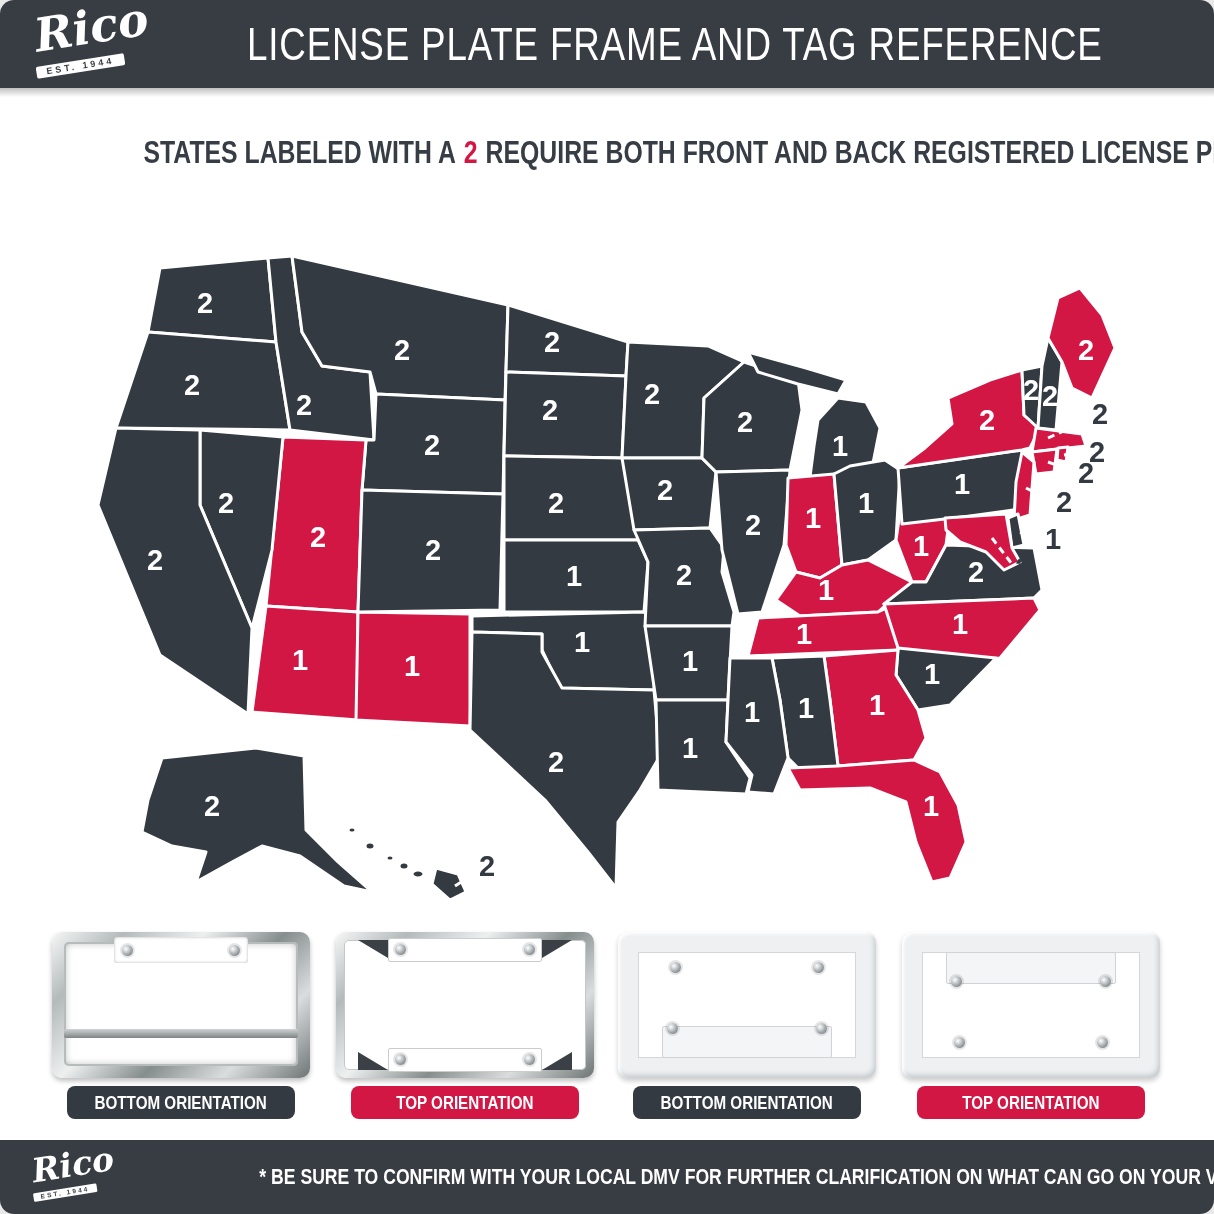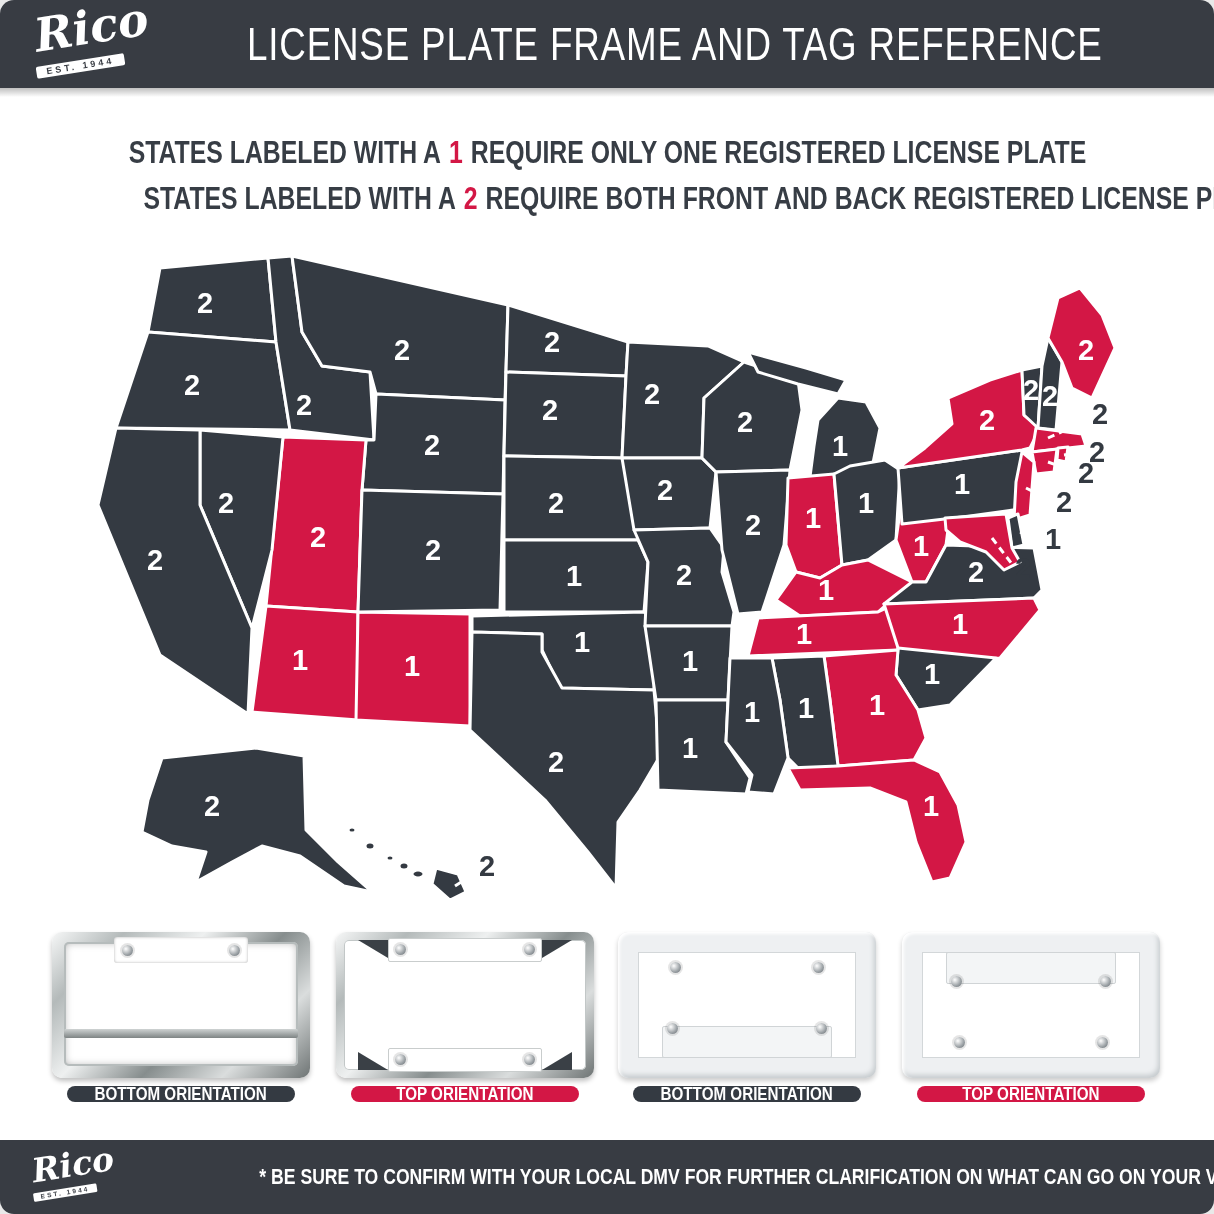--- a/index.html
+++ b/index.html
@@ -56,21 +56,21 @@
   .tab{position:absolute;width:30px;height:18px;background:#3a4046;}
   .tab.tl{clip-path:polygon(0 0,100% 0,100% 100%);} .tab.tr{clip-path:polygon(0 0,100% 0,0 100%);}
   .tab.bl{clip-path:polygon(0 0,100% 100%,0 100%);} .tab.br{clip-path:polygon(100% 0,100% 100%,0 100%);}
   .f34win{position:absolute;left:20px;right:20px;top:20px;bottom:20px;background:#fff;
         box-shadow:inset 0 0 0 1px #d3d7d9;}
   .strip{position:absolute;left:44px;right:44px;height:30px;background:#f3f5f6;
         border:1px solid #d0d4d6;border-radius:2px;}
   .screw{position:absolute;width:11px;height:11px;border-radius:50%;
         background:radial-gradient(circle at 35% 35%,#ffffff,#9aa0a4 60%,#686d72);
         box-shadow:0 0 0 2px rgba(0,0,0,0.10);}
-  .pill{position:absolute;top:154px;left:15px;right:15px;height:16px;border-radius:8px;
+  .pill{position:absolute;top:154px;left:15px;right:15px;height:33px;border-radius:8px;
         color:#fff;font-weight:700;font-size:19px;display:flex;align-items:center;justify-content:center;}
   .pill.dark{background:#343a42;} .pill.red{background:#d31745;}
 
   
   .footer{position:absolute;left:0;right:0;top:1140px;height:74px;background:#383c43;z-index:5;}
   .disclaimer{position:absolute;left:130px;right:30px;top:0;height:74px;line-height:74px;
         text-align:center;color:#fff;font-weight:700;font-size:22px;}
 </style>
 </head>
 <body>
@@ -82,21 +82,20 @@
       <span class="rico">Rico</span>
       <span class="banner">EST. 1944</span>
     </div>
     <div class="title">
       <span class="cond">LICENSE PLATE FRAME AND TAG REFERENCE</span>
     </div>
   </div>
   <div class="topbar-shadow"></div>
 
   <div class="legend">
-    <div><span class="cond"><span>STATES LABELED WITH A</span><span class="num">1</span><span>REQUIRE ONLY ONE REGISTERED LICENSE PLATE</span></span></div>
     <div><span class="cond"><span>STATES LABELED WITH A</span><span class="num">2</span><span>REQUIRE BOTH FRONT AND BACK REGISTERED LICENSE PLATES</span></span></div>
   </div>
 
   <svg class="mapsvg" viewBox="0 0 1214 1214">
     <g id="states">
       <path d="M160,268 L268,258 L276,342 L148,332 Z" class="dark"></path>
       <path d="M148,332 L276,342 L290,430 L116,428 Z" class="dark"></path>
       <path d="M268,258 L292,256 L302,332 L322,366 L370,372 L374,440 L290,430 L276,342 Z" class="dark"></path>
       <path d="M292,256 L508,305 L505,400 L376,394 L370,372 L322,366 L302,332 Z" class="dark"></path>
       <path d="M376,394 L505,400 L503,494 L362,490 L366,440 L374,440 Z" class="dark"></path>

